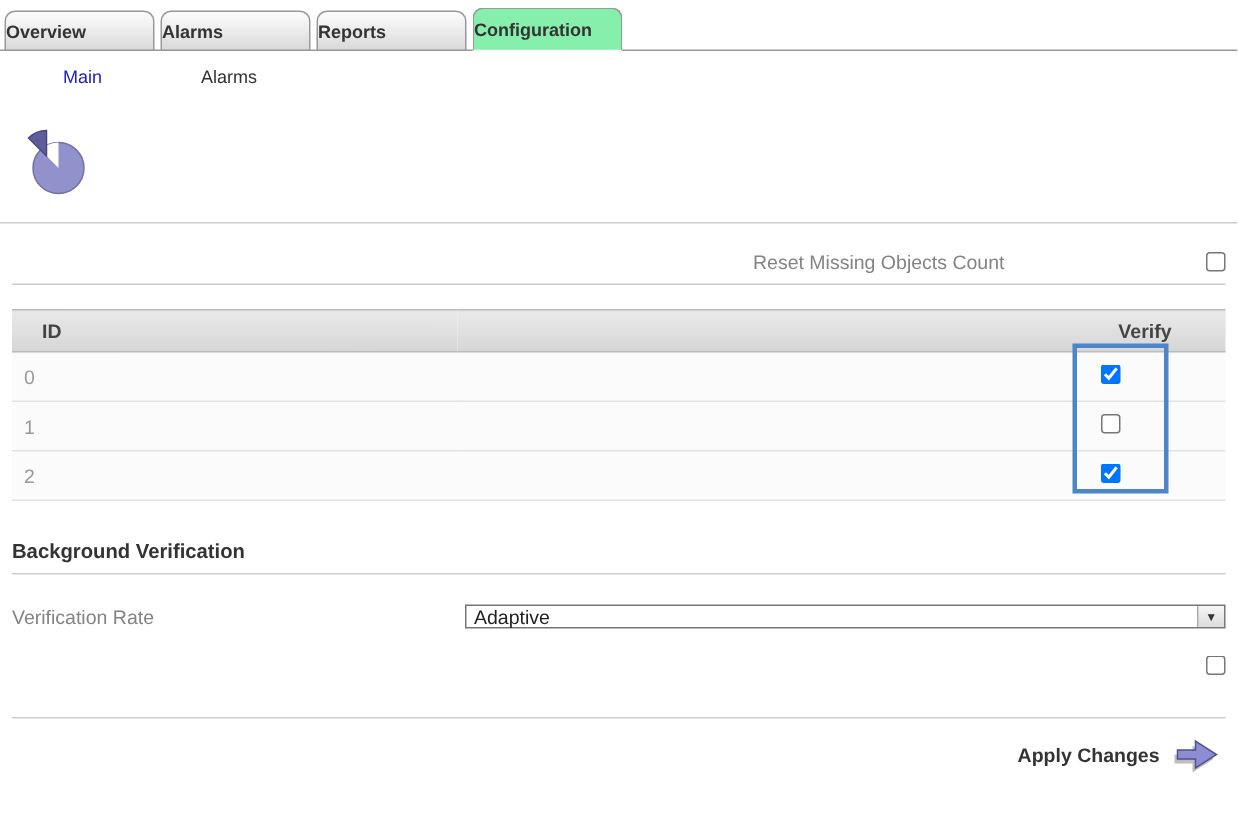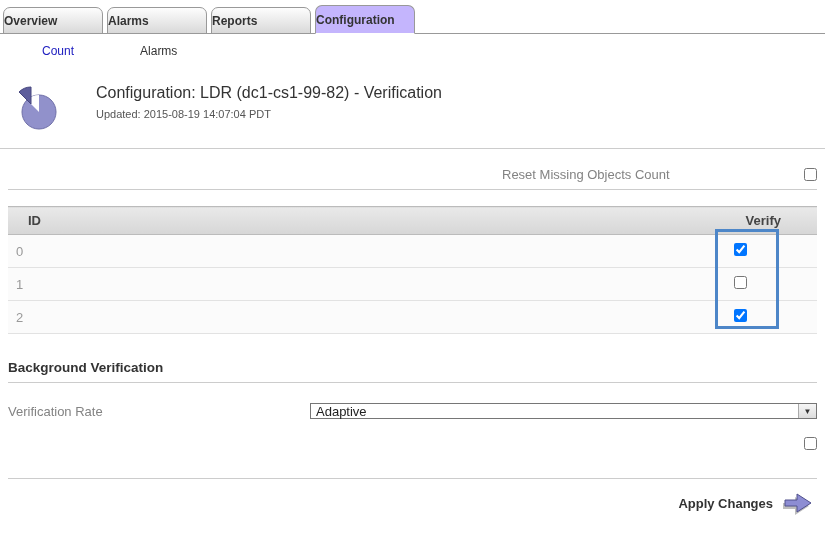--- a/index.html
+++ b/index.html
@@ -13,21 +13,21 @@
   
   .tabbar { display:flex; align-items:flex-end; padding:5px 0 0 3px; border-bottom:1px solid #999; }
   .tab {
     width:100px; margin-right:4px; margin-bottom:-1px;
     text-align:left; font-size:12px; font-weight:bold;
     padding:6px 0 5px;
     background:linear-gradient(#fdfdfd,#d9d9d9);
     border:1px solid #999; border-radius:7px 7px 0 0;
     cursor:pointer;
   }
-  .tab.active { background:#c4b5fd; border-bottom-color:#fff; padding:7px 0 6px; }
+  .tab.active { background:#86efac; border-bottom-color:#fff; padding:7px 0 6px; }
 
   
   .subnav { display:flex; gap:66px; padding:10px 0 10px 42px; font-size:12px; }
   .subnav-item { cursor:pointer; color:#333; }
   .subnav-item.current { color:#2020c0; }
 
   
   .header { display:flex; align-items:flex-start; gap:34px; padding:16px 8px 16px 10px; }
   .page-title { font-size:16px; color:#333; }
   .updated { font-size:11px; color:#555; margin-top:6px; }
@@ -86,34 +86,30 @@
 <body>
 
 <div class="tabbar">
   <div class="tab">Overview</div>
   <div class="tab">Alarms</div>
   <div class="tab">Reports</div>
   <div class="tab active">Configuration</div>
 </div>
 
 <div class="subnav">
-  <span class="subnav-item current">Count</span>
+  <span class="subnav-item current">Main</span>
   <span class="subnav-item">Alarms</span>
 </div>
 
 <div class="header">
   <svg width="52" height="48" viewBox="0 0 52 48">
     <circle cx="29" cy="28" r="17" fill="#9191cb" stroke="#7070a8" stroke-width="1"></circle>
     <path d="M29 28 L29 11 A17 17 0 0 0 17 16 Z" fill="#ffffff"></path>
     <path d="M21 20 L21 3 A17 17 0 0 0 9 8 Z" fill="#5e5e9c" stroke="#46467e" stroke-width="1"></path>
   </svg>
-  <div>
-    <div class="page-title">Configuration: LDR (dc1-cs1-99-82) - Verification</div>
-    <div class="updated">Updated: 2015-08-19 14:07:04 PDT</div>
-  </div>
 </div>
 
 <hr class="divider">
 
 <div class="content">
 
   <div class="field-row">
     <div class="field-label">Reset Missing Objects Count</div>
     <input type="checkbox" style="">
   </div>

